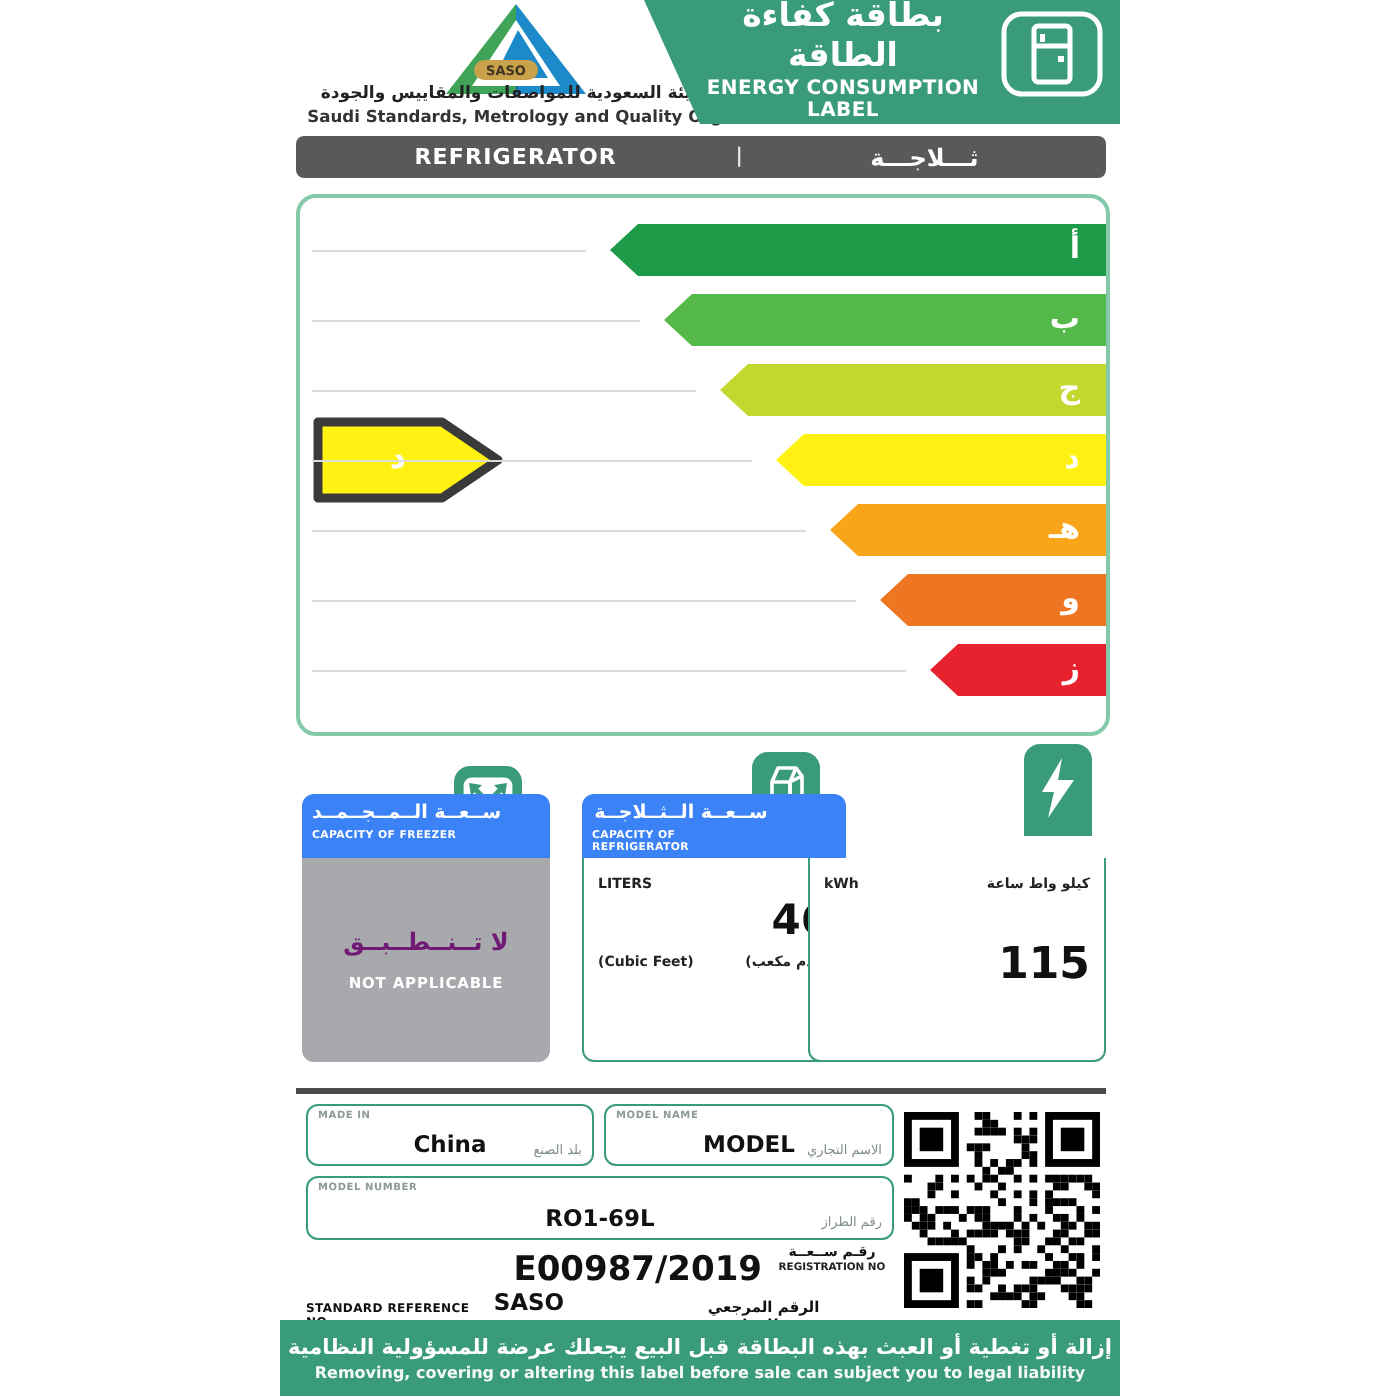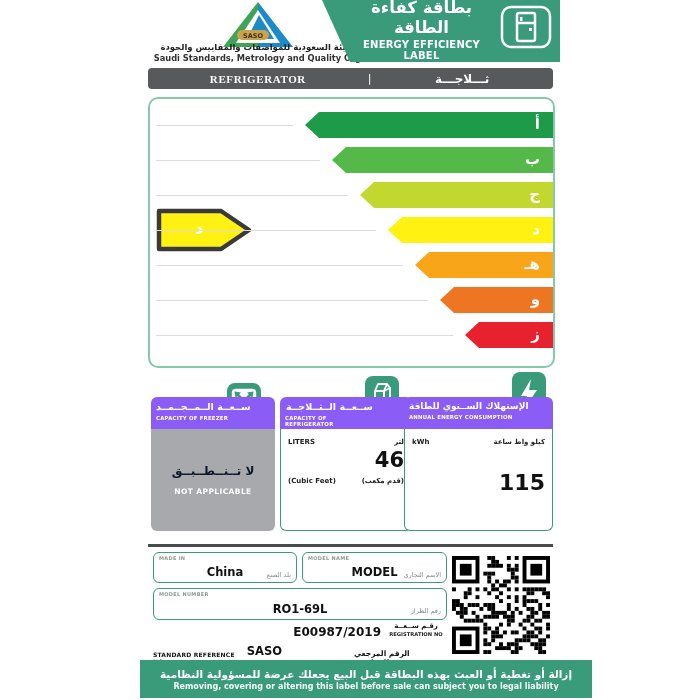--- a/index.html
+++ b/index.html
@@ -13,85 +13,85 @@
   .hdr-green { position:absolute; right:0; top:0; width:238px; height:62px; background:#3A9B7A;
     clip-path:polygon(0 0, 100% 0, 100% 100%, 28px 100%);
     display:flex; align-items:center; justify-content:flex-end; gap:9px; padding:0 8px 4px 30px; }
   .hdr-text { text-align:center; }
   .hdr-title-ar { color:#fff; font-weight:bold; font-size:16.5px; line-height:20px; }
   .hdr-title-en { color:#fff; font-weight:bold; font-size:10px; letter-spacing:.2px; margin-top:1px; }
 
   
   .product-bar { position:absolute; left:8px; top:68px; width:405px; height:21px; background:#58595B;
     border-radius:4px; display:flex; align-items:center; color:#fff; font-weight:bold; }
-  .pb-left { flex:1.21; text-align:center; font-size:11px; letter-spacing:.6px;font-family:Liberation Serif, serif; }
+  .pb-left { flex:1.21; text-align:center; font-size:11px; letter-spacing:.6px; }
   .pb-div { font-size:10px; opacity:.85; }
   .pb-right { flex:1; text-align:center; font-size:12px; }
 
   
   .chart { position:absolute; left:8px; top:97px; width:407px; height:271px; background:#fff;
     border:2px solid #85C9AB; border-radius:10px; overflow:hidden; }
   .bar { position:absolute; right:0; height:26px; }
   .bar .ltr { position:absolute; right:13px; top:0; line-height:25px; color:#fff; font-weight:bold; font-size:15px; }
   .gridline { position:absolute; left:6px; height:1px; background:#DBDBDB; }
   .pointer { position:absolute; left:5px; width:98px; height:44px; }
   .pointer .d-letter { position:absolute; left:24px; top:0; width:40px; text-align:center; line-height:42px;
     color:#fff; font-weight:bold; font-size:16px; }
 
   
   .cap { position:absolute; top:372px; height:159px; }
   .cap-freezer { left:11px; width:124px; }
-  .cap-fridge  { left:140px; width:132px; }
+  .cap-fridge  { left:151px; width:132px; }
   .cap-energy  { left:264px; width:149px; }
   .tab { position:absolute; width:34px; height:46px; background:#3A9B7A; border-radius:8px 8px 0 0;
     display:flex; justify-content:center; padding-top:5px; }
   .cap-freezer .tab { right:14px; top:11px; }
   .cap-fridge  .tab { right:13px; top:4px; }
   .cap-energy  .tab { right:7px;  top:0; }
-  .cap-hdr { position:absolute; left:0; right:0; top:25px; height:32px; background:#8b5cf6;
+  .cap-hdr { position:absolute; left:0; right:0; top:25px; height:32px; background:#3b82f6;
     border-radius:6px 6px 0 0; color:#fff; padding:4px 38px 0 5px; }
   .cap-title-ar { font-size:9.5px; font-weight:bold; white-space:nowrap; text-align:center; }
   .cap-title-en { font-size:5.4px; font-weight:bold; letter-spacing:.2px; margin-top:3px; }
   .cap-energy .cap-title-ar { font-size:9px; text-align:right; }
   .cap-body { position:absolute; left:0; right:0; top:57px; bottom:0; border-radius:0 0 6px 6px; }
   .body-gray { background:#A7A9AC; display:flex; flex-direction:column; align-items:center; justify-content:center; gap:9px; }
-  .na-ar { color:#0f172a; font-weight:bold; font-size:12px; letter-spacing:1px; }
+  .na-ar { color:#701a75; font-weight:bold; font-size:12px; letter-spacing:1px; }
   .na-en { color:#fff; font-weight:bold; font-size:7.5px; letter-spacing:.4px; }
   .body-white { background:#fff; border:1.5px solid #3A9B7A; border-top:none; padding:9px 7px 0 7px; }
   .unit-row { display:flex; justify-content:space-between; align-items:baseline; font-size:7px; font-weight:bold; color:#222; }
   .big-num { text-align:right; font-size:21px; font-weight:bold; color:#111; margin:2px 0 5px 0; }
   .cap-energy .big-num { font-size:22px; margin-top:24px; }
 
   
   .divider { position:absolute; left:8px; top:544px; width:405px; height:2.5px; background:#4A4B4D; }
 
   
   .ibox { position:absolute; background:#fff; border:1.5px solid #3A9B7A; border-radius:6px; }
   .ibox-madein  { left:13px;  top:552px; width:144px; height:31px; }
   .ibox-mname   { left:162px; top:552px; width:145px; height:31px; }
   .ibox-mnumber { left:13px;  top:588px; width:294px; height:32px; }
   .ibox .len { position:absolute; left:5px; top:2px; font-size:5px; font-weight:bold; color:#8C9B93; letter-spacing:.3px; }
   .ibox .lar { position:absolute; right:5px; top:18px; font-size:6.5px; color:#7F8F87; }
   .ibox .val { position:absolute; left:0; right:0; bottom:3px; text-align:center; font-weight:bold; font-size:11.5px; color:#111; }
 
   .reg { position:absolute; top:621px; left:0; width:307px; height:22px; }
-  .reg-val { position:absolute; right:66px; top:4px; font-size:12px; font-weight:bold; color:#111; }
+  .reg-val { position:absolute; right:66px; top:4px; font-size:17px; font-weight:bold; color:#111; }
   .reg-lbl { position:absolute; right:0; top:1px; width:62px; text-align:center; }
   .reg-ar { font-size:7px; font-weight:bold; color:#111; }
   .reg-en { font-size:5.2px; font-weight:bold; color:#222; margin-top:1px; }
 
   .std { position:absolute; top:644px; left:13px; width:294px; display:flex; align-items:center; justify-content:space-between; }
   .std-en { font-size:6px; font-weight:bold; color:#111; letter-spacing:.2px; }
   .std-val { font-size:11.5px; font-weight:bold; color:#111; }
   .std-ar { font-size:7.5px; font-weight:bold; color:#111; }
 
   .qr { position:absolute; left:312px; top:556px; width:98px; height:98px; }
 
   
-  .footer { position:absolute; left:0; top:660px; width:452px; height:38px; background:#3A9B7A;
+  .footer { position:absolute; left:0; top:660px; width:420px; height:38px; background:#3A9B7A;
     display:flex; flex-direction:column; align-items:center; justify-content:center; gap:2px; text-align:center; }
   .f-ar { color:#fff; font-weight:bold; font-size:10.5px; }
   .f-en { color:#fff; font-weight:bold; font-size:8px; opacity:.95; }
 </style>
 </head>
 <body>
 
 <div class="label">
 
   <span class="logo">
@@ -103,21 +103,21 @@
       <rect x="17" y="29" width="32" height="10" rx="5" fill="#C9A24B"></rect>
       <text x="33" y="36.5" font-size="6.5" font-weight="bold" fill="#3d3322" text-anchor="middle">SASO</text>
     </svg>
   </span>
   <div class="org-ar">الهيئة السعودية للمواصفات والمقاييس والجودة</div>
   <div class="org-en">Saudi Standards, Metrology and Quality Org.</div>
 
   <div class="hdr-green">
     <div class="hdr-text">
       <div class="hdr-title-ar">بطاقة كفاءة الطاقة</div>
-      <div class="hdr-title-en">ENERGY EFFICIENCY LABEL</div>
+      <div class="hdr-title-en">ENERGY CONSUMPTION LABEL</div>
     </div>
     <span>
       <svg width="52" height="46" viewBox="0 0 52 46">
         <rect x="2" y="3" width="48" height="40" rx="9" fill="none" stroke="#ffffff" stroke-width="2.5"></rect>
         <rect x="17" y="9" width="18" height="28" rx="2" fill="none" stroke="#ffffff" stroke-width="2.5"></rect>
         <line x1="17" y1="19" x2="35" y2="19" stroke="#ffffff" stroke-width="2.5"></line>
         <rect x="20" y="13" width="2.5" height="4" fill="#ffffff"></rect>
         <rect x="29" y="24" width="3" height="3" fill="#ffffff"></rect>
       </svg>
     </span>
@@ -221,24 +221,20 @@
         <span>(قدم مكعب)</span>
       </div>
     </div>
   </div>
 
   <div class="cap cap-energy">
     <div class="tab">
       <svg width="24" height="34" viewBox="0 0 24 34">
         <polygon points="14,2 4,19 10,19 7,32 20,13 12,13" fill="#ffffff"></polygon>
       </svg>
-    </div>
-    <div class="cap-hdr">
-      <div class="cap-title-ar">الإستهلاك الســنوي للطاقة</div>
-      <div class="cap-title-en">ANNUAL ENERGY CONSUMPTION</div>
     </div>
     <div class="cap-body body-white">
       <div class="unit-row">
         <span>kWh</span>
         <span>كيلو واط ساعة</span>
       </div>
       <div class="big-num">115</div>
     </div>
   </div>
 

